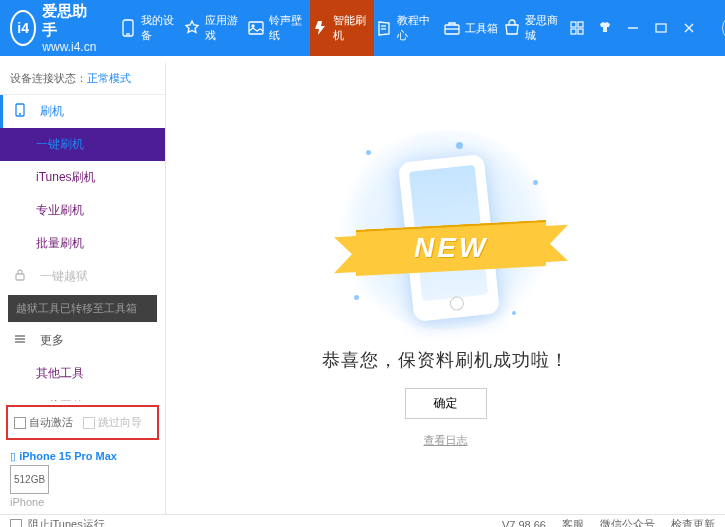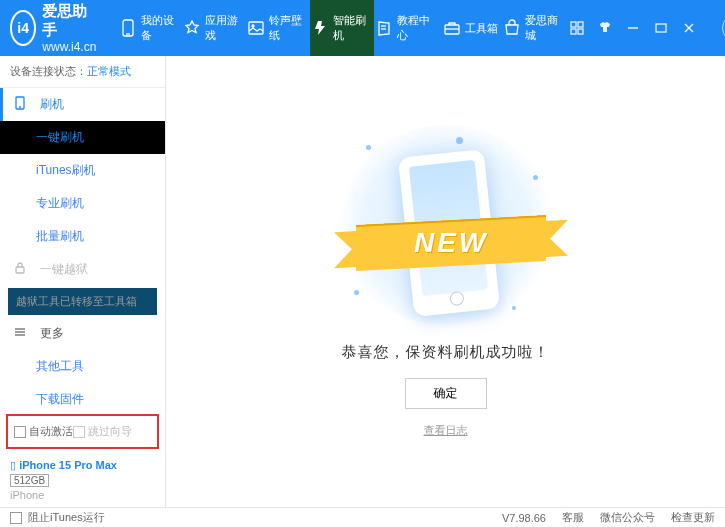--- a/index.html
+++ b/index.html
@@ -4,55 +4,55 @@
 <style>
 * { margin:0; padding:0; box-sizing:border-box; font-family:"Microsoft YaHei",Arial,sans-serif; }
 body { width:725px; height:527px; background:#fff; overflow:hidden; font-size:12px; }
 .titlebar { height:56px; background:#1e88f5; display:flex; align-items:center; color:#fff; padding:0 10px; }
 .logo-wrap { display:flex; align-items:center; gap:6px; margin-right:20px; }
 .logo-circle { width:28px; height:36px; border:2px solid #fff; border-radius:50%; display:flex; align-items:center; justify-content:center; font-weight:bold; font-size:14px; }
 .logo-text .name { font-size:15px; font-weight:bold; }
 .logo-text .url { font-size:12px; opacity:.9; }
 .nav { display:flex; gap:0; }
 .nav-item { width:64px; height:56px; display:flex; flex-direction:row; align-items:center; justify-content:center; gap:3px; cursor:pointer; font-size:11px; }
-.nav-item.active { background:#14532d; }
+.nav-item.active { background:#c2410c; }
 .nav-ic { width:20px; height:20px; display:flex; align-items:center; justify-content:center; }
 .titlebar-right { margin-left:auto; display:flex; align-items:center; gap:6px; }
 .win-btn { width:22px; height:22px; display:flex; align-items:center; justify-content:center; cursor:pointer; opacity:.9; }
 .circ-btn { width:28px; height:28px; border:1.5px solid rgba(255,255,255,.7); border-radius:50%; display:flex; align-items:center; justify-content:center; cursor:pointer; }
-.body { display:flex; height:451px; }
+.body { display:flex; height:451px;margin-top:7px; }
 .sidebar { width:166px; border-right:1px solid #e5e5e5; display:flex; flex-direction:column; }
 .status-row { padding:8px 10px; font-size:11px; color:#666; border-bottom:1px solid #eee; }
 .status-row .val { color:#1e88f5; }
 .menu { flex:1; overflow:auto; }
 .menu-hdr { display:flex; align-items:center; gap:14px; padding:8px 14px; color:#555; font-size:12px; }
 .menu-hdr.active { border-left:3px solid #1e88f5; color:#1e88f5; padding-left:11px; }
 .menu-hdr.dis { color:#bbb; }
-.sub { padding:8px 10px 8px 36px; color:#3b82f6; font-size:12px; cursor:pointer; }
-.sub.sel { background:#000000; color:#1e88f5; }
-.sub.note { background:#0c4a6e; color:#999; font-size:11px; line-height:1.4; margin:2px 8px; padding:6px 8px; }
-.cb-row { border:2px solid #d33; margin:4px 6px; padding:8px 6px; display:flex; font-size:11px; color:#666; }
+.sub { padding:8px 10px 8px 36px; color:#701a75; font-size:12px; cursor:pointer; }
+.sub.sel { background:#4c1d95; color:#1e88f5; }
+.sub.note { background:#404040; color:#999; font-size:11px; line-height:1.4; margin:2px 8px; padding:6px 8px; }
+.cb-row { border:2px solid #d33; margin:4px 6px; padding:8px 6px; display:flex; gap:10px; font-size:11px; color:#666; }
 .cb { width:12px; height:12px; border:1px solid #999; display:inline-block; vertical-align:middle; margin-right:3px; }
 .dev { padding:6px 10px; font-size:11px; }
 .dev .name { color:#1e88f5; font-weight:bold; }
-.dev .cap { border:1px solid #aaa; padding:0 3px; font-size:10px; color:#666; display:inline-block; margin-top:2px; }
+.dev .cap { border:1px solid #aaa; padding:8px 3px; font-size:10px; color:#666; display:inline-block; margin-top:2px; }
 .dev .model { color:#aaa; margin-top:2px; }
 .main { flex:1; display:flex; flex-direction:column; align-items:center; justify-content:center; position:relative; }
 .illus { position:relative; width:220px; height:200px; }
 .glow { position:absolute; inset:0; border-radius:50%; background:radial-gradient(circle,#d6ecff 0%,#eaf5ff 55%,transparent 72%); }
 .dot { position:absolute; width:5px; height:5px; background:#8fc9ff; border-radius:50%; }
 .phone { position:absolute; left:70px; top:28px; width:86px; height:160px; background:#fff; border-radius:12px; box-shadow:0 4px 18px rgba(30,120,230,.28); transform:rotate(-6deg); }
 .phone::before { content:""; position:absolute; top:10px; left:10px; right:10px; bottom:20px; background:linear-gradient(#c4e4ff,#e9f5ff); border-radius:4px; }
 .phone::after { content:""; position:absolute; bottom:7px; left:50%; width:12px; height:12px; margin-left:-6px; border:1px solid #ccc; border-radius:50%; }
 .ribbon { position:absolute; left:20px; top:95px; width:190px; height:46px; background:#ffc93c; transform:skewY(-3deg); display:flex; align-items:center; justify-content:center; box-shadow:0 2px 0 #e6a500 inset; }
 .ribbon::before,.ribbon::after { content:""; position:absolute; top:6px; width:0; height:0; border:18px solid #ffc93c; }
 .ribbon::before { left:-22px; border-left-color:transparent; }
 .ribbon::after { right:-22px; border-right-color:transparent; }
 .ribbon span { color:#fff; font-size:28px; font-weight:900; letter-spacing:3px; font-style:italic; text-shadow:1px 1px 0 #e6a500; transform:skewY(3deg); }
-.msg { margin-top:18px; font-size:15px; color:#333; letter-spacing:1px; }
+.msg { margin-top:18px; font-size:18px; color:#333; letter-spacing:1px; }
 .ok-btn { margin-top:16px; padding:6px 28px; border:1px solid #ccc; background:#fff; font-size:12px; cursor:pointer; }
 .log-link { margin-top:14px; font-size:11px; color:#999; text-decoration:underline; cursor:pointer; }
 .footer { height:20px; border-top:1px solid #e5e5e5; display:flex; align-items:center; padding:0 10px; font-size:11px; color:#666; gap:16px; }
 .footer .sp { flex:1; }
 </style>
 </head>
 <body>
 
 <div class="titlebar">
   <div class="logo-wrap">

